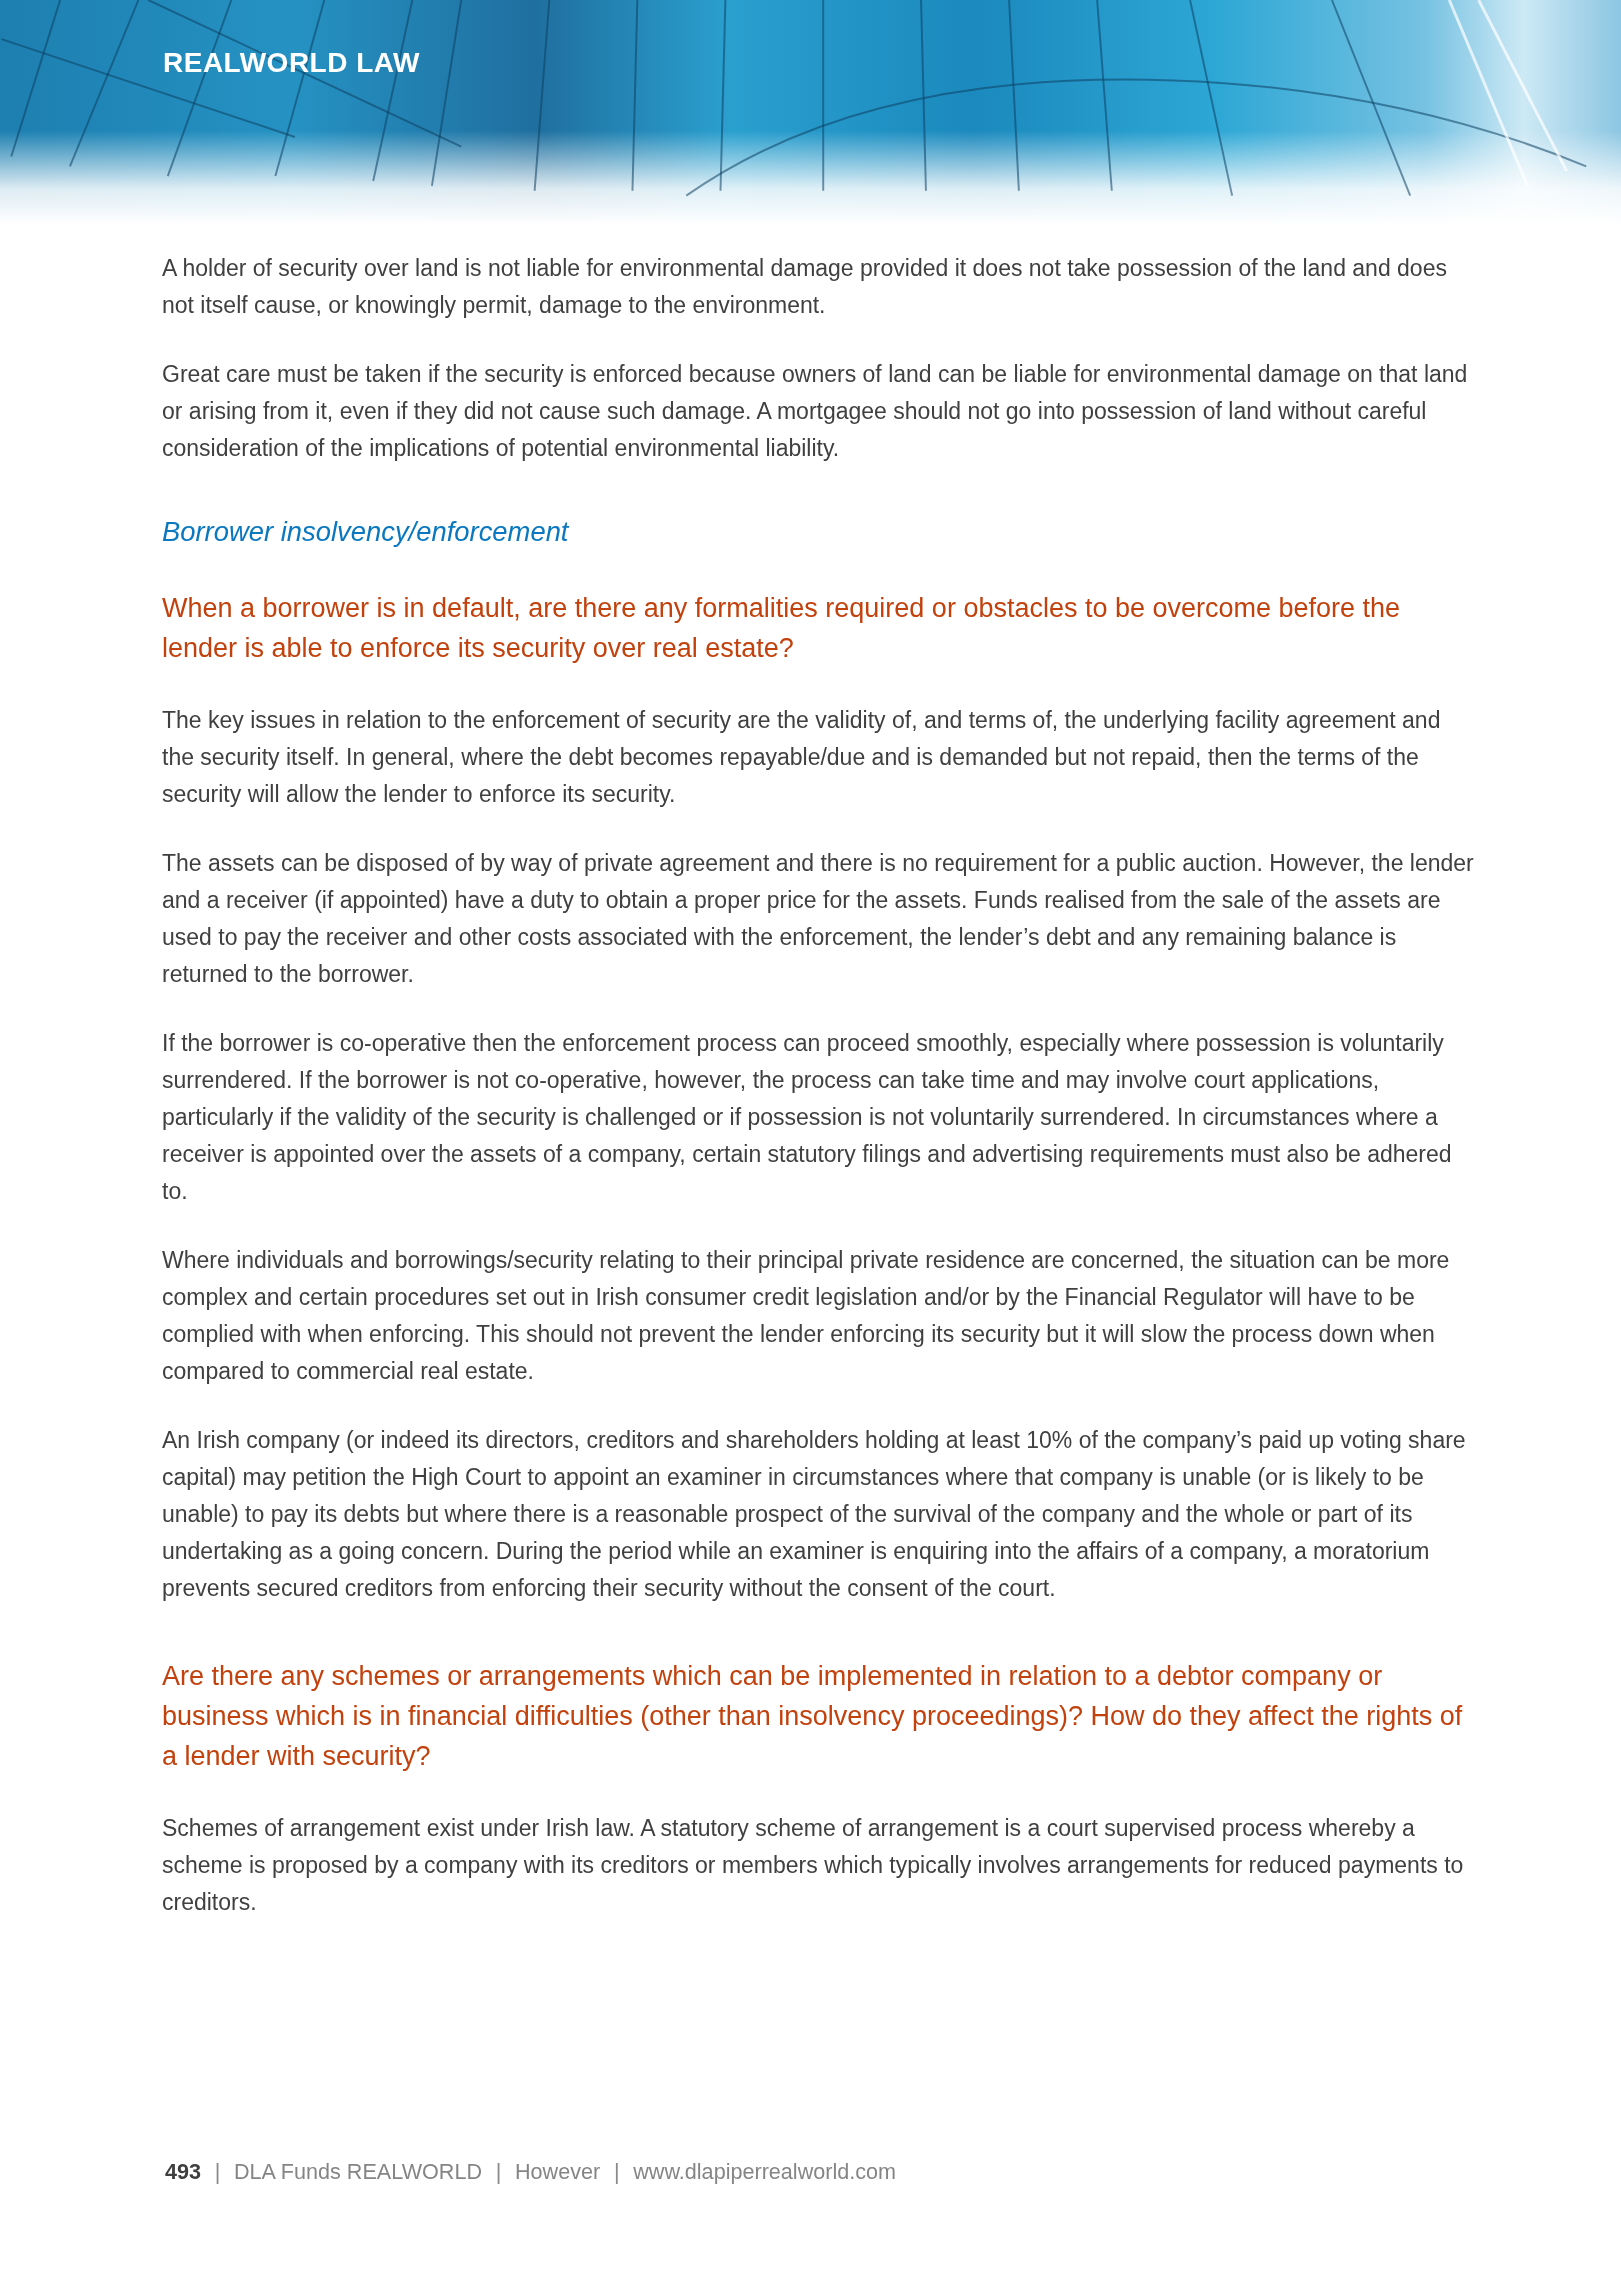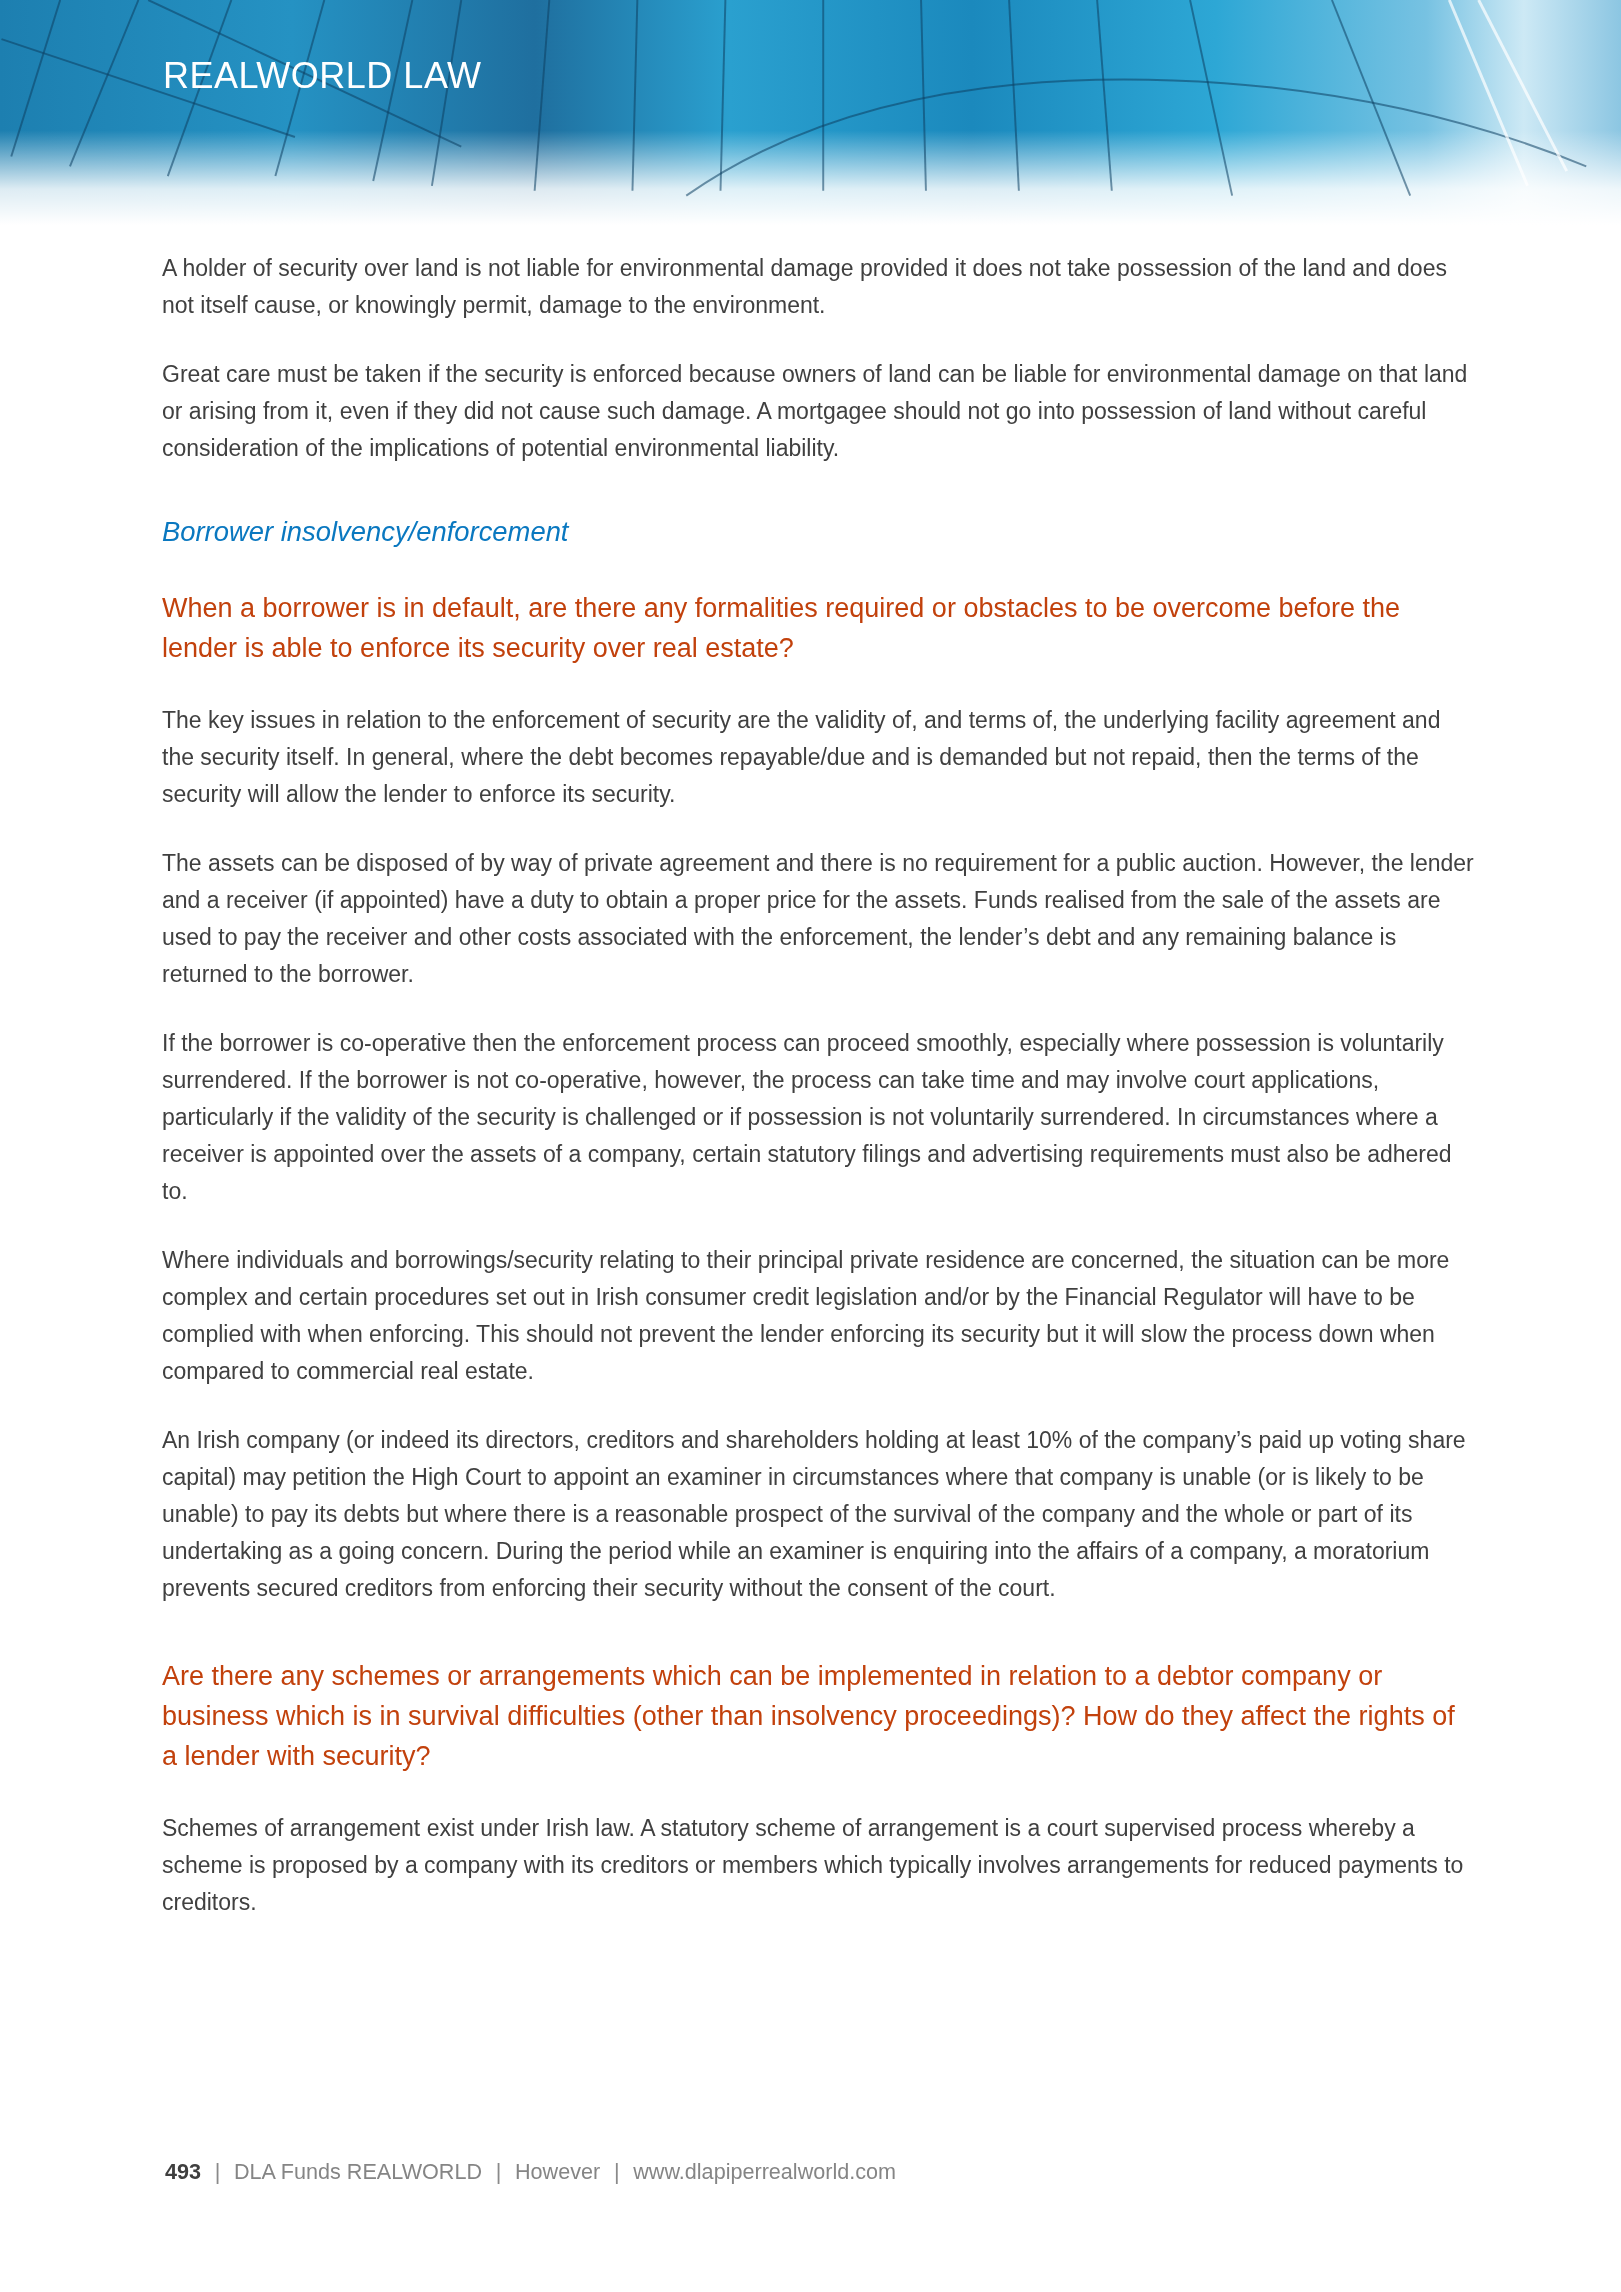--- a/index.html
+++ b/index.html
@@ -4,22 +4,22 @@
 <style>
   html, body { margin:0; padding:0; background:#ffffff; }
   body { width:1621px; height:2293px; position:relative; overflow:hidden;
          font-family:"Liberation Sans", sans-serif; color:#3f3f3f; }
   .banner { position:absolute; left:0; top:0; width:1621px; height:225px; overflow:hidden;
     background:
       linear-gradient(180deg, rgba(255,255,255,0) 0%, rgba(255,255,255,0) 58%, rgba(255,255,255,0.85) 84%, #ffffff 100%),
       linear-gradient(90deg, #1d7fb0 0%, #2592c3 18%, #1f6f9f 33%, #2aa0cf 45%, #1b89bd 60%, #2da7d5 75%, #77c2e2 88%, #cde9f5 94%, #8cc6e2 100%);
   }
   .banner svg { position:absolute; left:0; top:0; }
-  .banner-title { position:absolute; left:163px; top:55px; color:#ffffff; font-weight:normal;
-    font-size:36px; letter-spacing:0.5px; font-family:"Liberation Sans", sans-serif; }
+  .banner-title { position:absolute; left:163px; top:47px; color:#ffffff; font-weight:bold;
+    font-size:28px; letter-spacing:0.5px; font-family:"Liberation Sans", sans-serif; }
   .content { position:absolute; left:162px; top:250px; width:1313px; }
   p.body { margin:0 0 32px 0; font-size:23px; line-height:37px; color:#404040; }
   .subhead { margin:45px 0 37px 0; font-size:27.4px; line-height:39px; font-style:italic; color:#0a78c0; }
   .question { margin:16px 0 34px 0; font-size:27px; line-height:40px; color:#c2410c; }
   .question.q2 { margin-top:49px; }
   .footer { position:absolute; left:165px; top:2159px; font-size:21.6px; color:#858585; white-space:nowrap; }
   .footer .pg { color:#3f3f3f; font-weight:bold; }
   .footer .sep { display:inline-block; margin:0 13.7px; color:#8a8a8a; }
 </style>
 </head>
@@ -62,21 +62,21 @@
   <div class="subhead">Borrower insolvency/enforcement</div>
 
   <div class="question">When a borrower is in default, are there any formalities required or obstacles to be overcome before the lender is able to enforce its security over real estate?</div>
 
   <p class="body">The key issues in relation to the enforcement of security are the validity of, and terms of, the underlying facility agreement and the security itself. In general, where the debt becomes repayable/due and is demanded but not repaid, then the terms of the security will allow the lender to enforce its security.</p>
   <p class="body">The assets can be disposed of by way of private agreement and there is no requirement for a public auction. However, the lender and a receiver (if appointed) have a duty to obtain a proper price for the assets. Funds realised from the sale of the assets are used to pay the receiver and other costs associated with the enforcement, the lender’s debt and any remaining balance is returned to the borrower.</p>
   <p class="body">If the borrower is co-operative then the enforcement process can proceed smoothly, especially where possession is voluntarily surrendered. If the borrower is not co-operative, however, the process can take time and may involve court applications, particularly if the validity of the security is challenged or if possession is not voluntarily surrendered. In circumstances where a receiver is appointed over the assets of a company, certain statutory filings and advertising requirements must also be adhered to.</p>
   <p class="body">Where individuals and borrowings/security relating to their principal private residence are concerned, the situation can be more complex and certain procedures set out in Irish consumer credit legislation and/or by the Financial Regulator will have to be complied with when enforcing. This should not prevent the lender enforcing its security but it will slow the process down when compared to commercial real estate.</p>
   <p class="body">An Irish company (or indeed its directors, creditors and shareholders holding at least 10% of the company’s paid up voting share capital) may petition the High Court to appoint an examiner in circumstances where that company is unable (or is likely to be unable) to pay its debts but where there is a reasonable prospect of the survival of the company and the whole or part of its undertaking as a going concern. During the period while an examiner is enquiring into the affairs of a company, a moratorium prevents secured creditors from enforcing their security without the consent of the court.</p>
 
-  <div class="question q2">Are there any schemes or arrangements which can be implemented in relation to a debtor company or business which is in survival difficulties (other than insolvency proceedings)? How do they affect the rights of a lender with security?</div>
+  <div class="question q2">Are there any schemes or arrangements which can be implemented in relation to a debtor company or business which is in financial difficulties (other than insolvency proceedings)? How do they affect the rights of a lender with security?</div>
 
   <p class="body">Schemes of arrangement exist under Irish law. A statutory scheme of arrangement is a court supervised process whereby a scheme is proposed by a company with its creditors or members which typically involves arrangements for reduced payments to creditors.</p>
 </div>
 
 <div class="footer">
   <span class="pg">493</span><span class="sep">|</span><span>DLA Funds REALWORLD</span><span class="sep">|</span><span>However</span><span class="sep">|</span><span>www.dlapiperrealworld.com</span>
 </div>
 
 
 </body></html>

